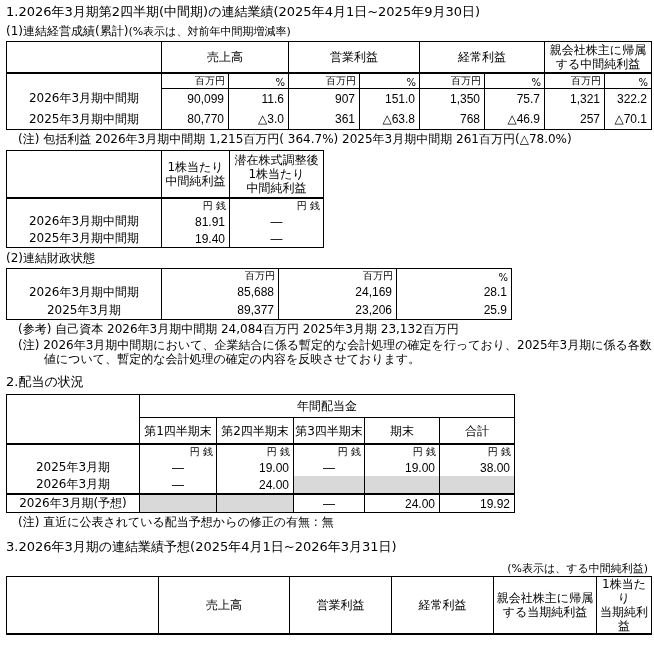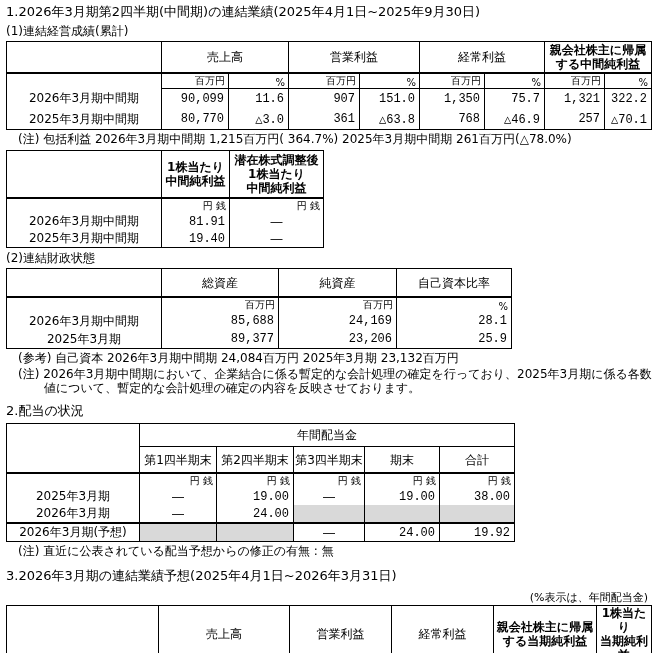--- a/index.html
+++ b/index.html
@@ -17,47 +17,48 @@
   .note-line{font-size:12px;line-height:14px;margin:2px 0 4px 16px;white-space:nowrap;}
   .note-cont{padding-left:26px;margin-top:0;}
 
   table{border-collapse:collapse;table-layout:fixed;margin-left:4px;}
   table.frame{border:1px solid #000;}
   td{padding:0;overflow:hidden;vertical-align:middle;}
 
   td.bl{border-left:1px solid #000;}
   tr.hdr td{border-bottom:2px solid #000;text-align:center;font-size:12px;line-height:14px;}
   tr.hdr1 td{border-bottom:1px solid #000;text-align:center;font-size:12px;}
-  .pre{white-space:pre-line;font-weight:bold;}
+  .pre{white-space:pre-line;}
   .h-sm{font-size:11px;line-height:14px;}
   .h-xs{font-size:10px;line-height:13px;}
 
   tr.units td{font-size:10px;text-align:right;padding-right:3px;vertical-align:bottom;}
   tr.units td.ul{border-bottom:1px solid #000;}
-  .num{text-align:right;padding-right:4px;font-family:Liberation Mono, monospace;font-size:12px;}
+  .num{text-align:right;padding-right:4px;font-family:Liberation Sans, sans-serif;font-size:12px;}
   .dash{text-align:center;font-size:12px;}
   .rowlab{text-align:center;font-size:12px;white-space:nowrap;}
 
   tr.h30 td{height:30px;} tr.h27 td{height:27px;} tr.h46 td{height:46px;} tr.h35 td{height:35px;}
   tr.h22 td{height:22px;} tr.h25 td{height:25px;}
   tr.u13 td{height:13px;} tr.u12 td{height:12px;}
   tr.r20 td{height:20px;} tr.r18 td{height:18px;} tr.r13 td{height:13px;}
   tr.r15 td{height:15px;} tr.r16 td{height:16px;}
 
   .shade{background:var(--shade,#d9d9d9);}
   tr.sep td{border-top:2px solid #000;margin-top:9px;}
   .mt8{margin-top:8px;} .mt10{margin-top:10px;} .mt3{margin-top:3px;}
 </style>
 </head>
 <body>
 
 <div class="sec-title">1.2026年3月期第2四半期(中間期)の連結業績(2025年4月1日~2025年9月30日)</div>
 
 <div class="sub-row">
   <span class="sub-label">(1)連結経営成績(累計)</span>
+  <span class="pct-note">(%表示は、対前年中間期増減率)</span>
 </div>
 
 <table class="frame">
   <colgroup>
     <col style="width:155px">
       <col style="width:67px">
       <col style="width:60px">
     <col style="width:71px">
       <col style="width:60px">
       <col style="width:65px">
@@ -148,26 +149,20 @@
 <div class="sub-label mt3" style="margin-left:4px;margin-bottom:3px;">(2)連結財政状態</div>
 
 <table class="frame">
   <colgroup>
       <col style="width:155px">
       <col style="width:117px">
       <col style="width:118px">
       <col style="width:115px">
     </colgroup>
   <tbody>
-      <tr class="hdr h27">
-    <td></td>
-    <td class="bl">総資産</td>
-    <td class="bl">純資産</td>
-    <td class="bl">自己資本比率</td>
-  </tr>
   <tr class="units u12">
     <td></td>
     <td class="bl">百万円</td>
     <td class="bl">百万円</td>
     <td class="bl">%</td>
   </tr>
   <tr class="r18">
     <td class="rowlab">2026年3月期中間期</td>
     <td class="bl num">85,688</td>
     <td class="bl num">24,169</td>
@@ -240,21 +235,21 @@
     <td class="bl dash">―</td>
     <td class="bl num">24.00</td>
     <td class="bl num">19.92</td>
   </tr>
 </tbody>
   </table>
 
 <div class="note-line">(注) 直近に公表されている配当予想からの修正の有無 : 無</div>
 
 <div class="sec-title mt10" style="margin-bottom:8px;">3.2026年3月期の連結業績予想(2025年4月1日~2026年3月31日)</div>
-<div class="pct-note-right">(%表示は、年間配当金)</div>
+<div class="pct-note-right">(%表示は、する中間純利益)</div>
 
 <table class="frame">
   <colgroup>
     <col style="width:152px">
       <col style="width:80px">
       <col style="width:51px">
     <col style="width:54px">
       <col style="width:48px">
       <col style="width:52px">
     <col style="width:50px">

